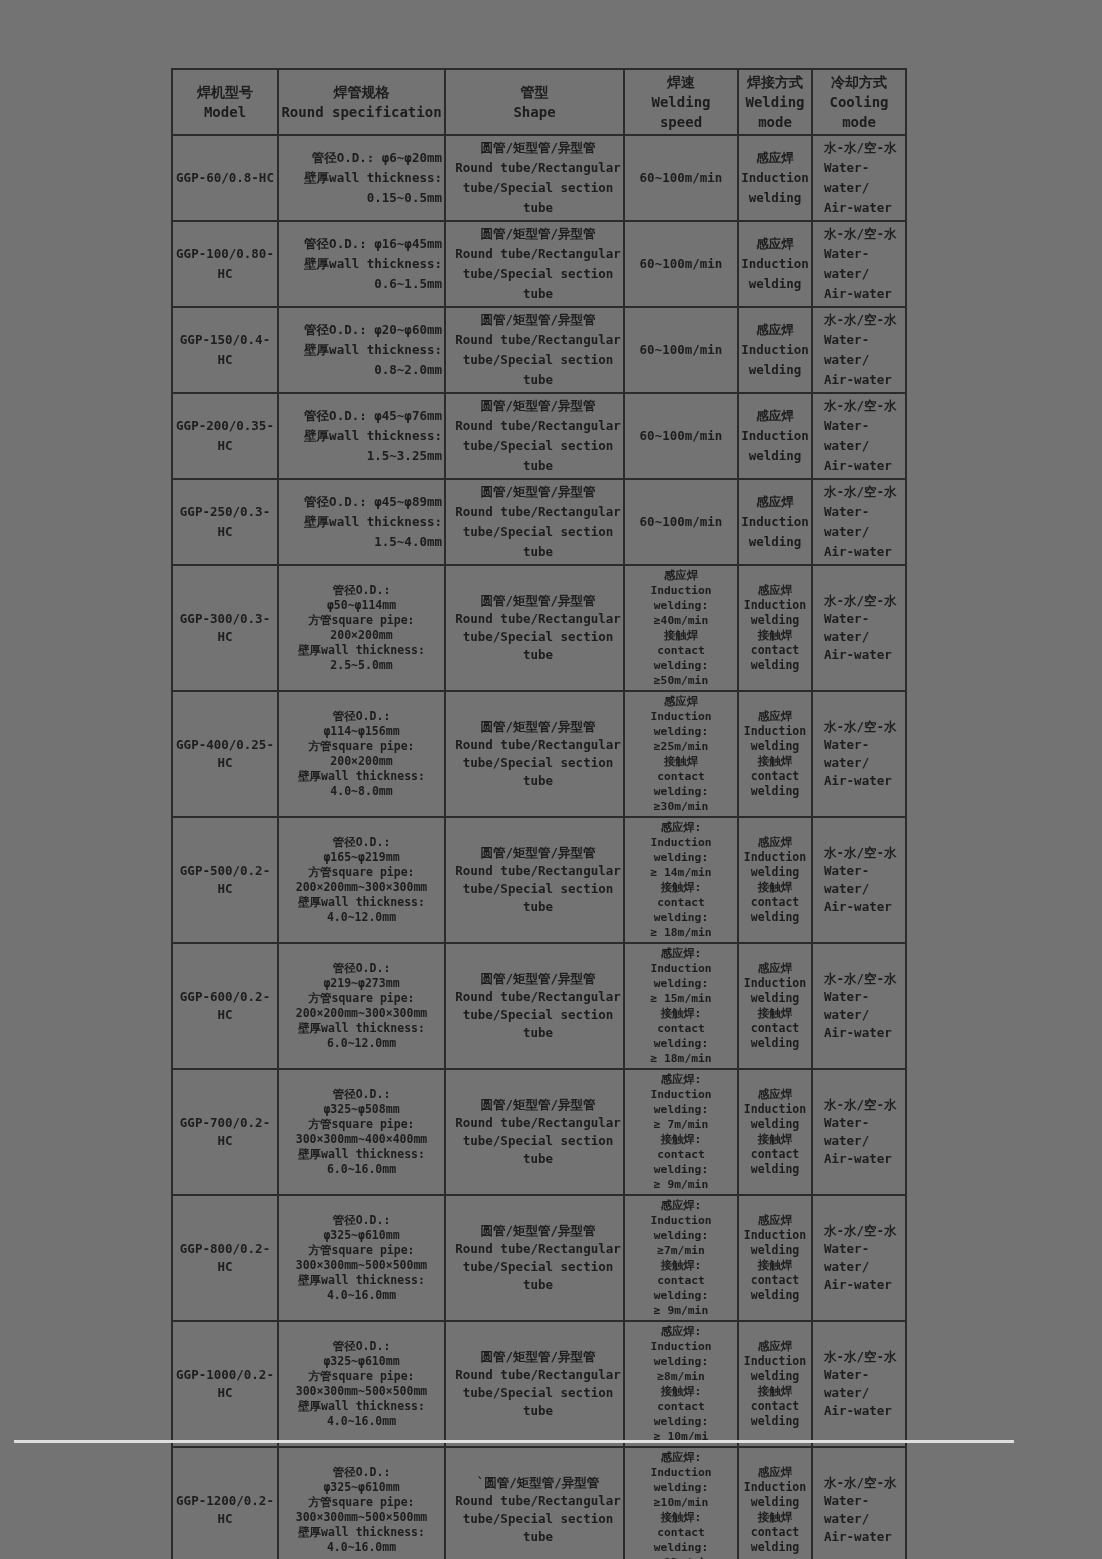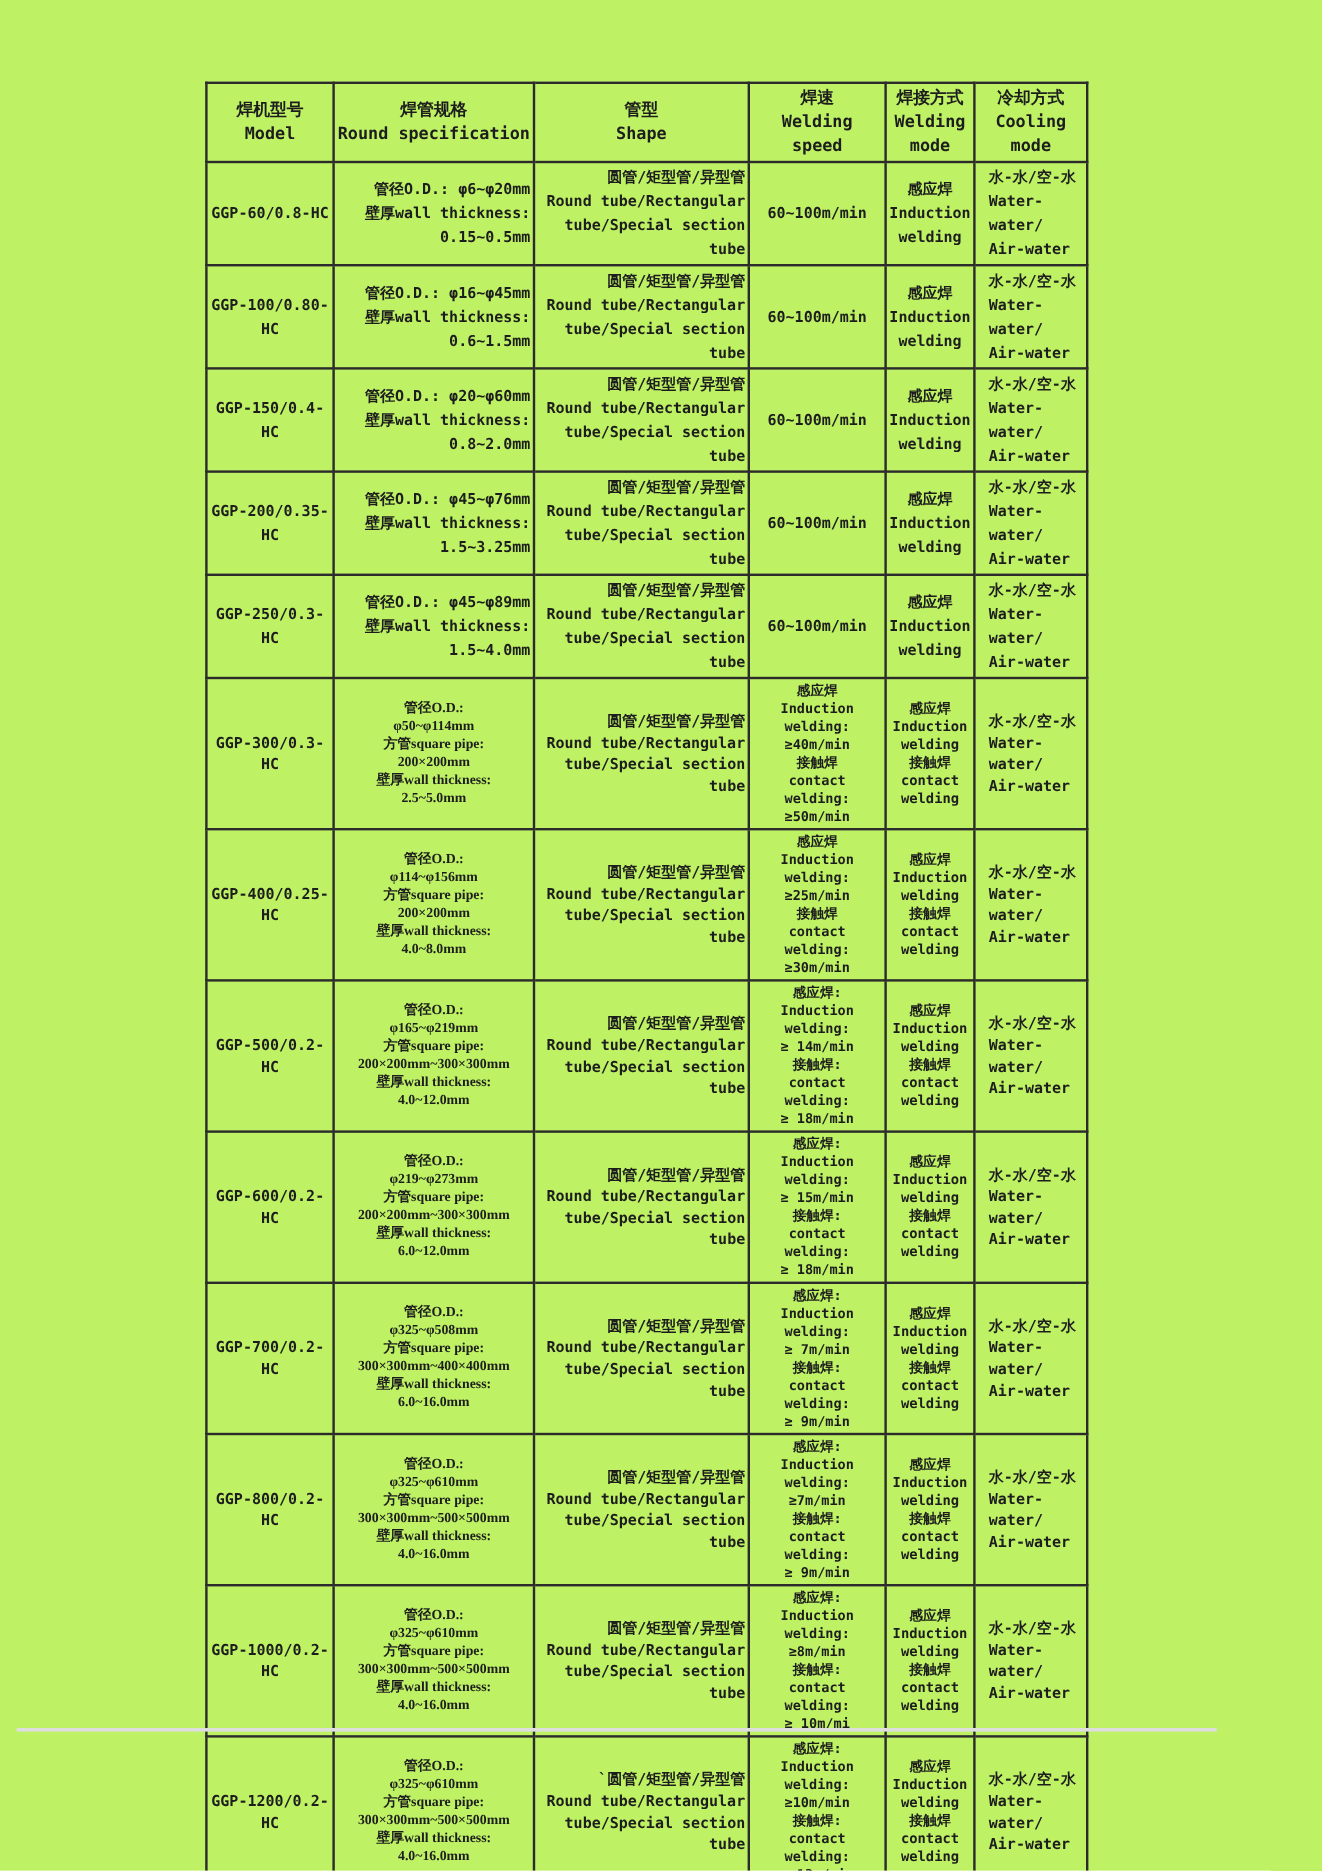--- a/index.html
+++ b/index.html
@@ -6,21 +6,21 @@
   html, body {
     width: 1102px;
     background: #fcfcfc;
     font-family: "DejaVu Sans Mono", "Liberation Mono", monospace;
     color: #1d1d1d;
   }
   .page {
     position: relative;
     width: 1102px;
     height: 1559px;
-    background: #bef264;
+    background: #737373;
     overflow: hidden;
   }
   table.spec-table {
     position: absolute;
     left: 171px;
     top: 68px;
     border-collapse: collapse;
     table-layout: fixed;
     width: 734px;
     font-weight: bold;
@@ -36,24 +36,24 @@
   .spec-table thead th {
     height: 64px;
     font-size: 14px;
     line-height: 20px;
     font-weight: bold;
   }
   tr.short { height: 70px; }
   tr.short td { font-size: 12.5px; line-height: 20px; }
   tr.tall { height: 95px; }
   tr.tall td { font-size: 12.5px; line-height: 18px; }
-  tr.tall td.col-1 { font-size: 11.5px; line-height: 15px; font-family: Liberation Serif, serif; }
+  tr.tall td.col-1 { font-size: 11.5px; line-height: 15px; }
   tr.tall td.col-3 { font-size: 11.3px; line-height: 15px; }
   tr.tall td.col-4 { font-size: 11.5px; line-height: 15px; }
-  td.col-2 { text-align: right; padding-left: 9px; font-size: 12px; }
+  td.col-2 { text-align: center; padding-left: 9px; font-size: 12px; }
   td.col-5 { text-align: left; padding-left: 11px; border-radius: 12px; }
   td.spec-left { text-align: right; padding-left: 8px; }
   .page-shadow {
     position: absolute;
     left: 14px;
     top: 1440px;
     width: 1000px;
     height: 3px;
     background: #dedede;
   }

